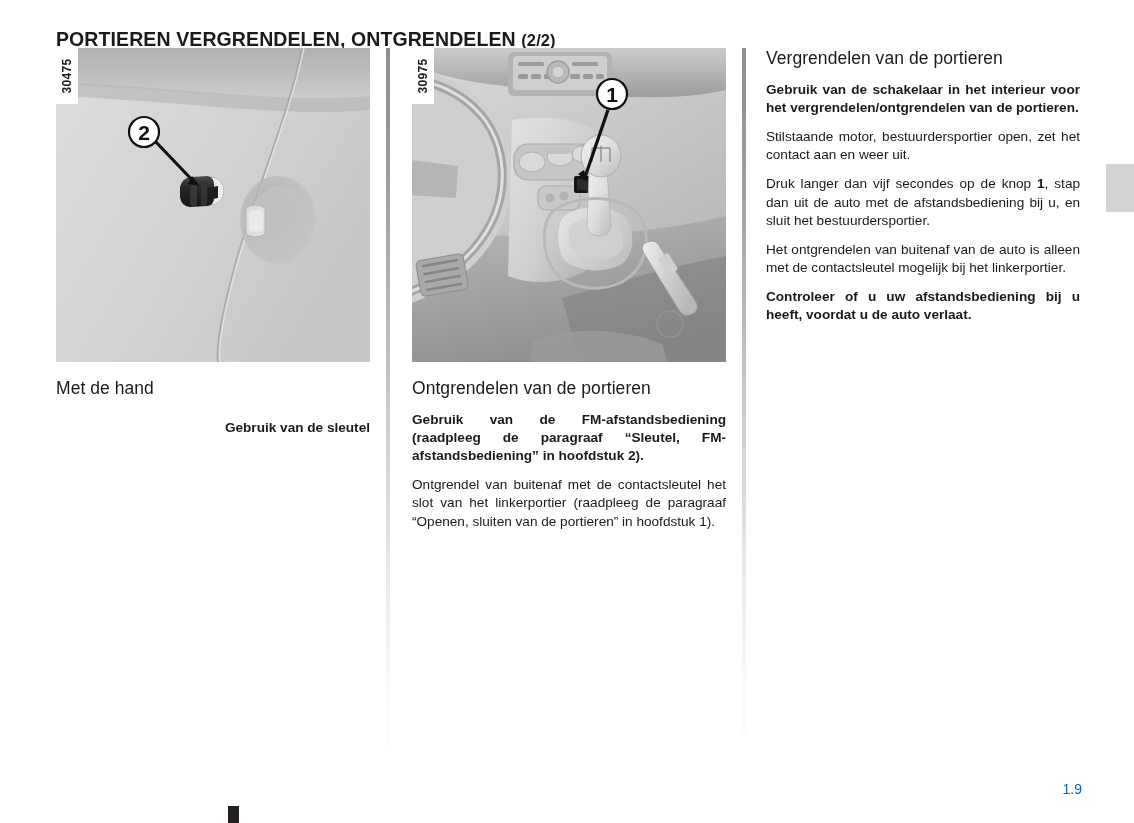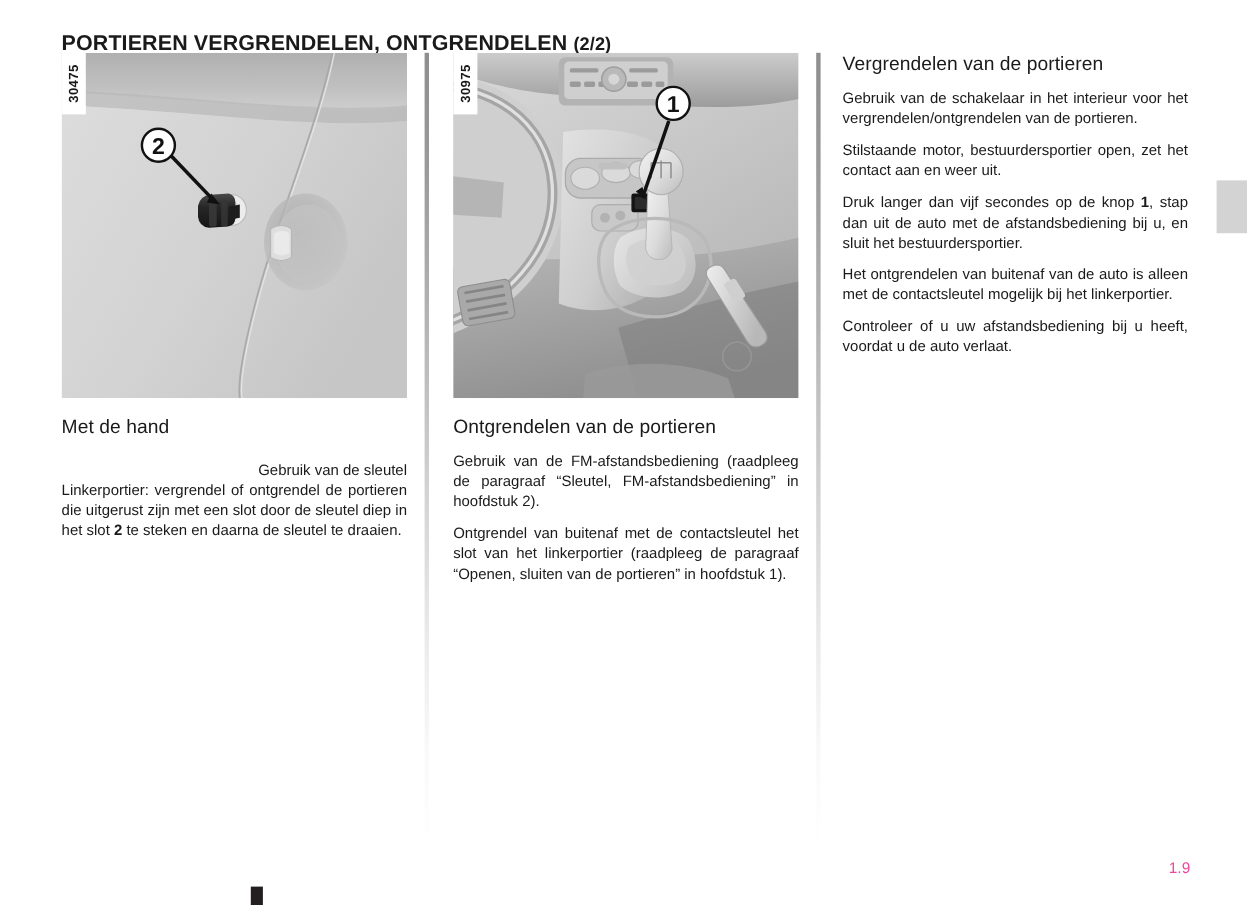--- a/index.html
+++ b/index.html
@@ -83,21 +83,21 @@
     font-weight: normal;
     line-height: 1.25;
     letter-spacing: 0.05px;
   }
   p {
     margin: 0;
     font-size: 13.6px;
     line-height: 1.335;
     text-align: justify;
   }
-  p.bold { font-weight: normal; }
+  p.bold { font-weight: bold; }
   p.nojust { text-align: right; }
   .sp-md  { height: 11px; }
   .sp-head{ height: 19px; }
   .sp-fig { height: 16px; }
 
   
   #chapter-tab {
     position: absolute;
     left: 1106px;
     top: 164px;
@@ -117,21 +117,21 @@
   }
 
   
   #page-number {
     position: absolute;
     left: 1036px;
     top: 781px;
     width: 46px;
     text-align: right;
     font-size: 14px;
-    color: #ec4899;
+    color: #0369a1;
   }
 </style>
 </head>
 <body>
 
 <div id="page-title">
   <span class="title-main">PORTIEREN VERGRENDELEN, ONTGRENDELEN</span>
   <span class="title-sub">(2/2)</span>
 </div>
 
@@ -202,21 +202,20 @@
     </svg>
     <div class="fig-id">
       <span>30475</span>
     </div>
   </div>
 
   <div class="sp-fig"></div>
   <h2 class="sec-head">Met de hand</h2>
   <div class="sp-head"></div>
   <p class="bold nojust">Gebruik van de sleutel</p>
-  <p>Linkerportier: vergrendel of ontgrendel de portieren die uitgerust zijn met een slot door de sleutel diep in het slot <b>2</b> te steken en daarna de sleutel te draaien.</p>
 </div>
 
 <div class="column" id="col-middle">
 
   <div class="figure">
     <svg viewBox="0 0 314 314" xmlns="http://www.w3.org/2000/svg" aria-hidden="true">
       <defs>
         <linearGradient id="mgBg" x1="0" y1="0" x2="0.6" y2="1">
           <stop offset="0%" stop-color="#d9d9d9"></stop>
           <stop offset="45%" stop-color="#c9c9c9"></stop>

